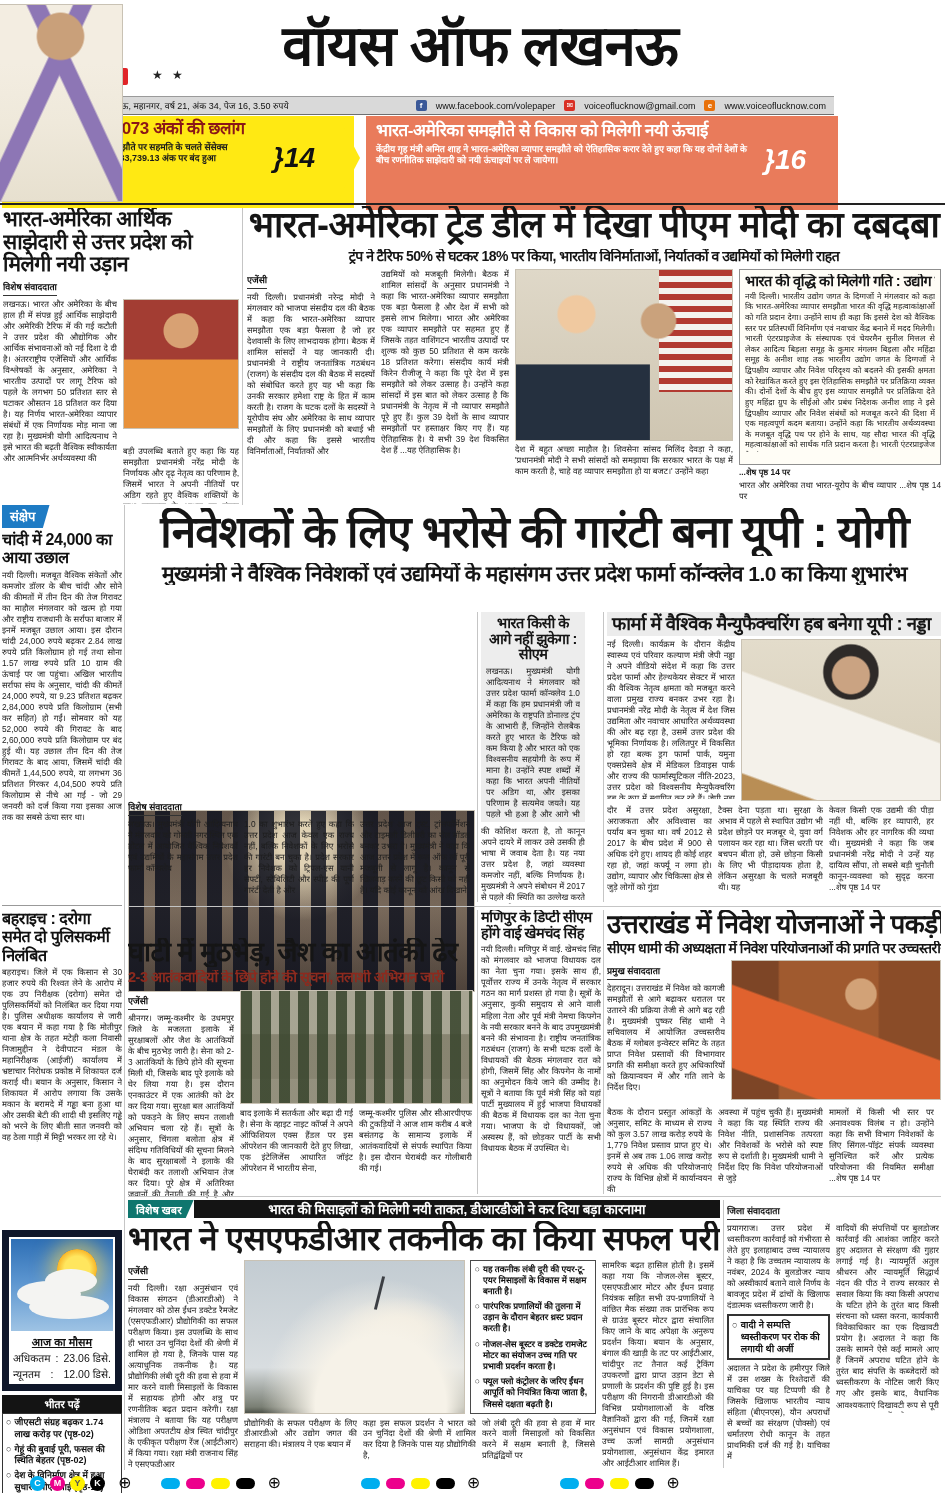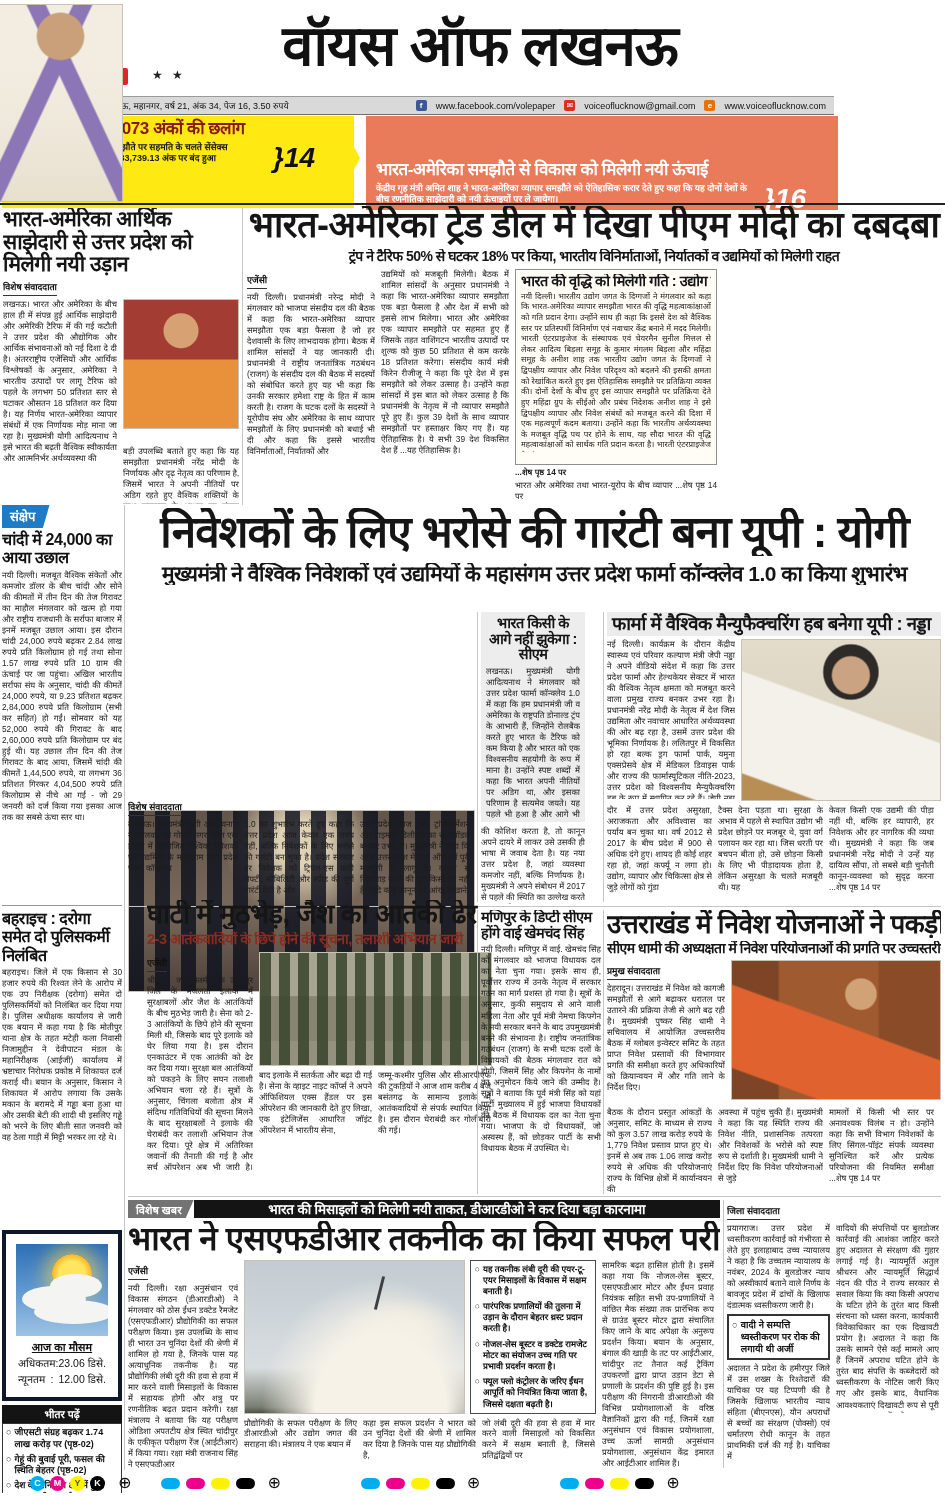--- a/index.html
+++ b/index.html
@@ -26,44 +26,44 @@
   .paper-title{font-size:56px;font-weight:800;text-align:center;letter-spacing:-1px;line-height:84px;}
   .dateline{background:#d9d9d9;border-top:1px solid #9a9a9a;border-bottom:1px solid #6f6f6f;
             display:flex;align-items:center;gap:9px;font-size:9px;font-weight:bold;padding:0 8px;}
   .sq-icon{display:inline-flex;align-items:center;justify-content:center;width:11px;height:11px;
            color:#fff;font-size:8px;font-weight:bold;border-radius:2px;}
 
   
   .teaser-yellow{background:#ffe913;padding:4px 8px;}
   .teaser-yellow .t-hl{color:#8a1618;font-size:17px;font-weight:800;line-height:1.1;letter-spacing:-0.4px;}
   .teaser-orange{background:#e97b5b;color:#fff;padding:5px 10px;}
-  .teaser-orange .t-hl{color:#fff;font-size:17px;font-weight:800;line-height:1.15;letter-spacing:-0.4px;margin-top:39px;}
+  .teaser-orange .t-hl{color:#fff;font-size:17px;font-weight:800;line-height:1.15;letter-spacing:-0.4px;}
   .t-body{font-size:9px;line-height:1.3;font-weight:bold;}
   .t-page{font-size:28px;font-weight:800;font-style:italic;align-self:center;}
   .t-row{display:flex;gap:8px;margin-top:3px;}
 
   
   .industry-box{border:1px solid #8f8f8f;padding:4px 5px;background:#fffdf6;}
   .gray-box{background:#ededed;padding:4px 5px;}
   .head-bar{background:#ececec;padding:2px 5px;}
-  .tag-blue{background:#737373;color:#fff;font-weight:bold;font-size:11px;padding:2px 12px 2px 8px;
+  .tag-blue{background:#0f766e;color:#fff;font-weight:bold;font-size:11px;padding:2px 12px 2px 8px;
             clip-path:polygon(0 0,100% 0,88% 100%,0 100%);}
   .black-bar{background:#141414;color:#fff;font-weight:bold;font-size:13.5px;display:flex;
              align-items:center;justify-content:center;flex:1;letter-spacing:-0.2px;}
   .bullet-box{border:1.5px solid #4a4a4a;padding:3px 4px;background:#fff;}
   .bullet{display:flex;gap:3px;font-size:8.6px;font-weight:bold;line-height:1.3;text-align:left;margin-bottom:4px;}
   .b-dot{color:#333;}
   .inset-box{border:2px double #333;font-weight:bold;font-size:9.5px;line-height:1.25;padding:3px;
              margin:3px 0;display:flex;gap:3px;background:#fff;}
 
   
   .brief-tab{background:#1e7bc4;color:#fff;font-weight:bold;font-size:13px;padding:2px 14px 3px 8px;
              display:inline-block;clip-path:polygon(0 0,100% 0,86% 100%,0 100%);}
   .brief-hl{font-size:16px;font-weight:800;line-height:1.15;letter-spacing:-0.4px;margin:3px 0 2px;}
-  .weather-box{border:4px solid #0f172a;padding:10px;}
+  .weather-box{border:7px solid #0f172a;padding:2px;}
   .weather-gfx{height:92px;position:relative;overflow:hidden;
      background:linear-gradient(180deg,#2e6fb5 0%,#5a94cf 45%,#9ec3e4 100%);}
   .sun{position:absolute;right:16px;top:10px;width:40px;height:40px;border-radius:50%;
        background:radial-gradient(circle,#ffe65e 0 45%,#f7b528 70%,rgba(247,181,40,0) 72%);
        box-shadow:0 0 18px 8px rgba(255,220,80,.55);}
   .cloud{position:absolute;background:#f4f4f2;border-radius:50%;filter:blur(.4px);}
   .wx-title{font-weight:bold;font-size:11px;text-align:center;text-decoration:underline;margin:3px 0 2px;}
   .wx-row{display:flex;justify-content:space-between;font-size:10.5px;font-weight:normal;padding:0 2px;line-height:1.5;}
   .inside-bar{background:#141414;color:#fff;font-weight:bold;font-size:10.5px;text-align:center;padding:2px 0;margin-top:4px;}
   .inside-list{border:1px solid #333;padding:3px 3px 1px;}
@@ -146,20 +146,30 @@
 
   <div class="abs" style="left:247px;top:206px;width:694px;height:300px;overflow:hidden;">
     <div class="hl nowrap" style="font-size:36px;text-align:center;">भारत-अमेरिका ट्रेड डील में दिखा पीएम मोदी का दबदबा</div>
     <div class="hl nowrap" style="font-size:14px;text-align:center;margin:4px 0 5px;">ट्रंप ने टैरिफ 50% से घटकर 18% पर किया, भारतीय विनिर्माताओं, निर्यातकों व उद्यमियों को मिलेगी राहत</div>
     <div class="cols">
       <div style="width:128px;">
         <div class="byline">एजेंसी</div>
         <div class="body-txt" style="height:212px;">नयी दिल्ली। प्रधानमंत्री नरेन्द्र मोदी ने मंगलवार को भाजपा संसदीय दल की बैठक में कहा कि भारत-अमेरिका व्यापार समझौता एक बड़ा फैसला है जो हर देशवासी के लिए लाभदायक होगा। बैठक में शामिल सांसदों ने यह जानकारी दी। प्रधानमंत्री ने राष्ट्रीय जनतांत्रिक गठबंधन (राजग) के संसदीय दल की बैठक में सदस्यों को संबोधित करते हुए यह भी कहा कि उनकी सरकार हमेशा राष्ट्र के हित में काम करती है। राजग के घटक दलों के सदस्यों ने यूरोपीय संघ और अमेरिका के साथ व्यापार समझौतों के लिए प्रधानमंत्री को बधाई भी दी और कहा कि इससे भारतीय विनिर्माताओं, निर्यातकों और</div>
       </div>
       <div class="body-txt" style="width:128px;height:232px;">उद्यमियों को मजबूती मिलेगी। बैठक में शामिल सांसदों के अनुसार प्रधानमंत्री ने कहा कि भारत-अमेरिका व्यापार समझौता एक बड़ा फैसला है और देश में सभी को इससे लाभ मिलेगा। भारत और अमेरिका एक व्यापार समझौते पर सहमत हुए हैं जिसके तहत वाशिंगटन भारतीय उत्पादों पर शुल्क को कुछ 50 प्रतिशत से कम करके 18 प्रतिशत करेगा। संसदीय कार्य मंत्री किरेन रीजीजू ने कहा कि पूरे देश में इस समझौते को लेकर उत्साह है। उन्होंने कहा सांसदों में इस बात को लेकर उत्साह है कि प्रधानमंत्री के नेतृत्व में नौ व्यापार समझौते पूरे हुए हैं। कुल 39 देशों के साथ व्यापार समझौतों पर हस्ताक्षर किए गए हैं। यह ऐतिहासिक है। ये सभी 39 देश विकसित देश हैं ...यह ऐतिहासिक है।</div>
+      <div style="width:218px;">
+        <div class="photo" style="height:170px;background:
+             radial-gradient(circle at 28% 26%, #f0c9a0 0 9%, rgba(0,0,0,0) 10%),
+             radial-gradient(circle at 66% 30%, #caa27c 0 9%, rgba(0,0,0,0) 10%),
+             linear-gradient(180deg, rgba(0,0,0,0) 0 55%, #25303f 56% 100%),
+             repeating-linear-gradient(180deg,#b23a31 0 6px,#f4f2ee 6px 12px),
+             linear-gradient(#dfd8c8,#cfc6b2);background-size:100% 100%,100% 100%,62% 100%,34% 72%,100% 100%;
+             background-position:0 0,0 0,0 0,100% 0,0 0;background-repeat:no-repeat;"></div>
+        <div class="caption-txt" style="margin-top:3px;height:56px;">देश में बहुत अच्छा माहौल है। शिवसेना सांसद मिलिंद देवड़ा ने कहा, 'प्रधानमंत्री मोदी ने सभी सांसदों को समझाया कि सरकार भारत के पक्ष में काम करती है, चाहे वह व्यापार समझौता हो या बजट।' उन्होंने कहा</div>
+      </div>
       <div style="width:202px;">
         <div class="industry-box" style="height:186px;overflow:hidden;">
           <div class="hl nowrap" style="font-size:14.5px;text-align:center;margin-bottom:2px;">भारत की वृद्धि को मिलेगी गति : उद्योग जगत</div>
           <div class="body-txt" style="font-size:8px;height:160px;">नयी दिल्ली। भारतीय उद्योग जगत के दिग्गजों ने मंगलवार को कहा कि भारत-अमेरिका व्यापार समझौता भारत की वृद्धि महत्वाकांक्षाओं को गति प्रदान देगा। उन्होंने साथ ही कहा कि इससे देश को वैश्विक स्तर पर प्रतिस्पर्धी विनिर्माण एवं नवाचार केंद्र बनाने में मदद मिलेगी। भारती एंटरप्राइजेज के संस्थापक एवं चेयरमैन सुनील मित्तल से लेकर आदित्य बिड़ला समूह के कुमार मंगलम बिड़ला और महिंद्रा समूह के अनीश शाह तक भारतीय उद्योग जगत के दिग्गजों ने द्विपक्षीय व्यापार और निवेश परिदृश्य को बदलने की इसकी क्षमता को रेखांकित करते हुए इस ऐतिहासिक समझौते पर प्रतिक्रिया व्यक्त की। दोनों देशों के बीच हुए इस व्यापार समझौते पर प्रतिक्रिया देते हुए महिंद्रा ग्रुप के सीईओ और प्रबंध निदेशक अनीश शाह ने इसे द्विपक्षीय व्यापार और निवेश संबंधों को मजबूत करने की दिशा में एक महत्वपूर्ण कदम बताया। उन्होंने कहा कि भारतीय अर्थव्यवस्था के मजबूत वृद्धि पथ पर होने के साथ, यह सौदा भारत की वृद्धि महत्वाकांक्षाओं को सार्थक गति प्रदान करता है। भारती एंटरप्राइजेज के संस्थापक</div>
         </div>
         <div class="body-txt jump" style="margin-top:2px;">...शेष पृष्ठ 14 पर</div>
         <div class="body-txt" style="margin-top:2px;height:30px;">भारत और अमेरिका तथा भारत-यूरोप के बीच व्यापार  ...शेष पृष्ठ 14 पर</div>
       </div>
     </div>
   </div>
@@ -257,21 +267,21 @@
            linear-gradient(180deg,#e3dccb 0%,#d6cdb8 100%);"></div>
     </div>
     <div class="cols" style="margin-top:4px;">
       <div class="body-txt" style="width:105px;height:95px;">दौर में उत्तर प्रदेश असुरक्षा, अराजकता और अविश्वास का पर्याय बन चुका था। वर्ष 2012 से 2017 के बीच प्रदेश में 900 से अधिक दंगे हुए। शायद ही कोई शहर रहा हो, जहां कर्फ्यू न लगा हो। उद्योग, व्यापार और चिकित्सा क्षेत्र से जुड़े लोगों को गुंडा</div>
       <div class="body-txt" style="width:105px;height:95px;">टैक्स देना पड़ता था। सुरक्षा के अभाव में पहले से स्थापित उद्योग भी प्रदेश छोड़ने पर मजबूर थे, युवा वर्ग पलायन कर रहा था। जिस धरती पर बचपन बीता हो, उसे छोड़ना किसी के लिए भी पीड़ादायक होता है, लेकिन असुरक्षा के चलते मजबूरी थी। यह</div>
       <div class="body-txt" style="width:105px;height:95px;">केवल किसी एक उद्यमी की पीड़ा नहीं थी, बल्कि हर व्यापारी, हर निवेशक और हर नागरिक की व्यथा थी। मुख्यमंत्री ने कहा कि जब प्रधानमंत्री नरेंद्र मोदी ने उन्हें यह दायित्व सौंपा, तो सबसे बड़ी चुनौती कानून-व्यवस्था को सुदृढ़ करना  ...शेष पृष्ठ 14 पर</div>
     </div>
   </div>
   <div class="abs hrule" style="left:128px;top:906px;width:813px;"></div>
 
-  <div class="abs" style="left:128px;top:900px;width:345px;height:284px;overflow:hidden;margin-left:19px;">
+  <div class="abs" style="left:128px;top:938px;width:345px;height:284px;overflow:hidden;">
     <div class="hl nowrap" style="font-size:27px;">घाटी में मुठभेड़, जैश का आतंकी ढेर</div>
     <div class="hl nowrap sub-red" style="font-size:14.5px;margin:3px 0 4px;">2-3 आतंकवादियों के छिपे होने की सूचना, तलाशी अभियान जारी</div>
     <div class="cols">
       <div style="width:106px;">
         <div class="byline">एजेंसी</div>
         <div class="body-txt" style="height:196px;">श्रीनगर। जम्मू-कश्मीर के उधमपुर जिले के मजलता इलाके में सुरक्षाबलों और जैश के आतंकियों के बीच मुठभेड़ जारी है। सेना को 2-3 आतंकियों के छिपे होने की सूचना मिली थी, जिसके बाद पूरे इलाके को घेर लिया गया है। इस दौरान एनकाउंटर में एक आतंकी को ढेर कर दिया गया। सुरक्षा बल आतंकियों को पकड़ने के लिए सघन तलाशी अभियान चला रहे हैं। सूत्रों के अनुसार, चिंगला बलोता क्षेत्र में संदिग्ध गतिविधियों की सूचना मिलने के बाद सुरक्षाबलों ने इलाके की घेराबंदी कर तलाशी अभियान तेज कर दिया। पूरे क्षेत्र में अतिरिक्त जवानों की तैनाती की गई है और सर्च ऑपरेशन अब भी जारी है। मुठभेड़ के</div>
       </div>
       <div style="width:233px;">
         <div class="photo" style="height:112px;background:
              repeating-linear-gradient(90deg, rgba(60,72,48,.9) 0 11px, rgba(120,128,100,.25) 11px 19px),

